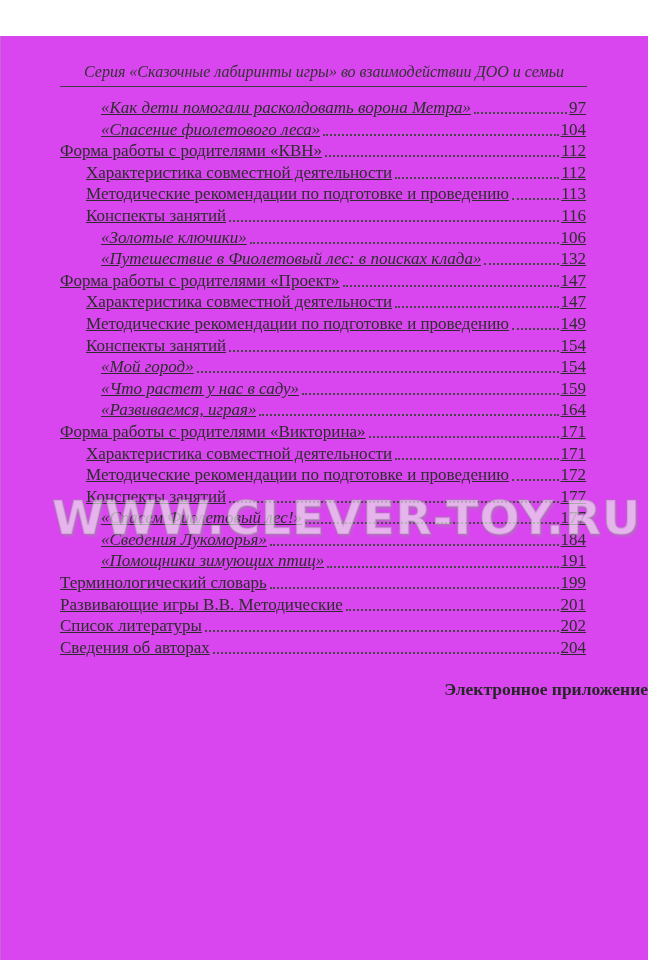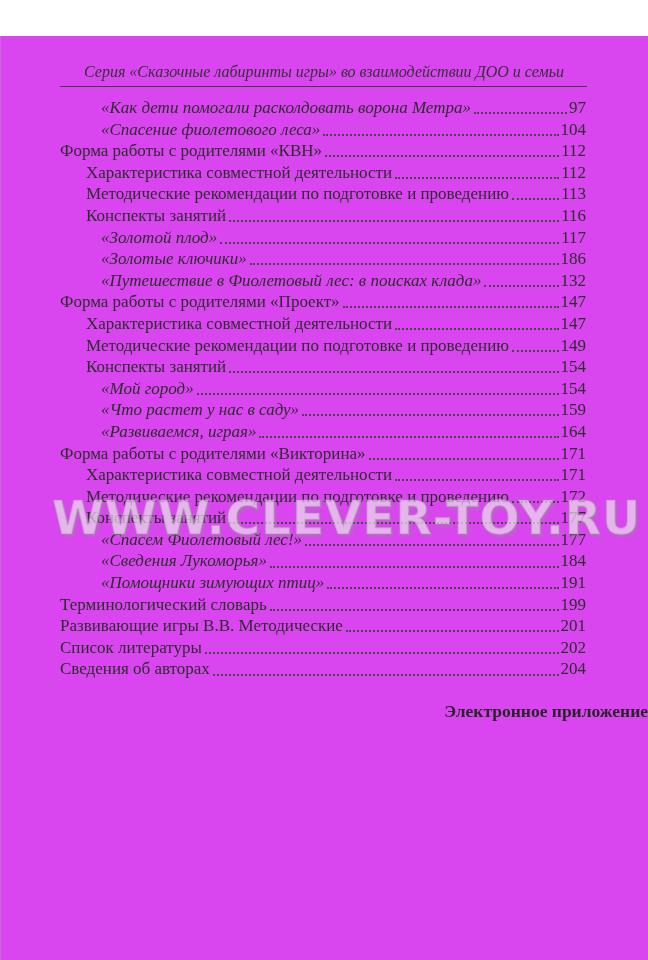--- a/index.html
+++ b/index.html
@@ -36,20 +36,21 @@
   .toc {
     margin: 10px 62px 0 60px;
     font-size: 17px;
   }
   .toc-row {
     display: flex;
     align-items: baseline;
     height: 21.6px;
     line-height: 21.6px;
     white-space: nowrap;
+    text-decoration: underline;
   }
   .toc-row.lvl1 { padding-left: 26px; }
   .toc-row.lvl2 { padding-left: 41px; }
   .toc-row.it .t { font-style: italic; }
   .toc-row .t {
     flex: 0 0 auto;
     overflow: hidden;
   }
   .toc-row .dots {
     flex: 1 1 auto;
@@ -138,28 +139,23 @@
     <span class="t">Методические рекомендации по подготовке и проведению</span>
     <span class="dots"></span>
     <span class="p">113</span>
   </div>
       <div class="toc-row lvl1">
     <span class="t">Конспекты занятий</span>
     <span class="dots"></span>
     <span class="p">116</span>
   </div>
       <div class="toc-row lvl2 it">
-    <span class="t">«Золотой плод»</span>
-    <span class="dots"></span>
-    <span class="p">117</span>
-  </div>
-      <div class="toc-row lvl2 it">
     <span class="t">«Золотые ключики»</span>
     <span class="dots"></span>
-    <span class="p">186</span>
+    <span class="p">106</span>
   </div>
       <div class="toc-row lvl2 it">
     <span class="t">«Путешествие в Фиолетовый лес: в поисках клада»</span>
     <span class="dots"></span>
     <span class="p">132</span>
   </div>
       <div class="toc-row lvl0">
     <span class="t">Форма работы с родителями «Проект»</span>
     <span class="dots"></span>
     <span class="p">147</span>

